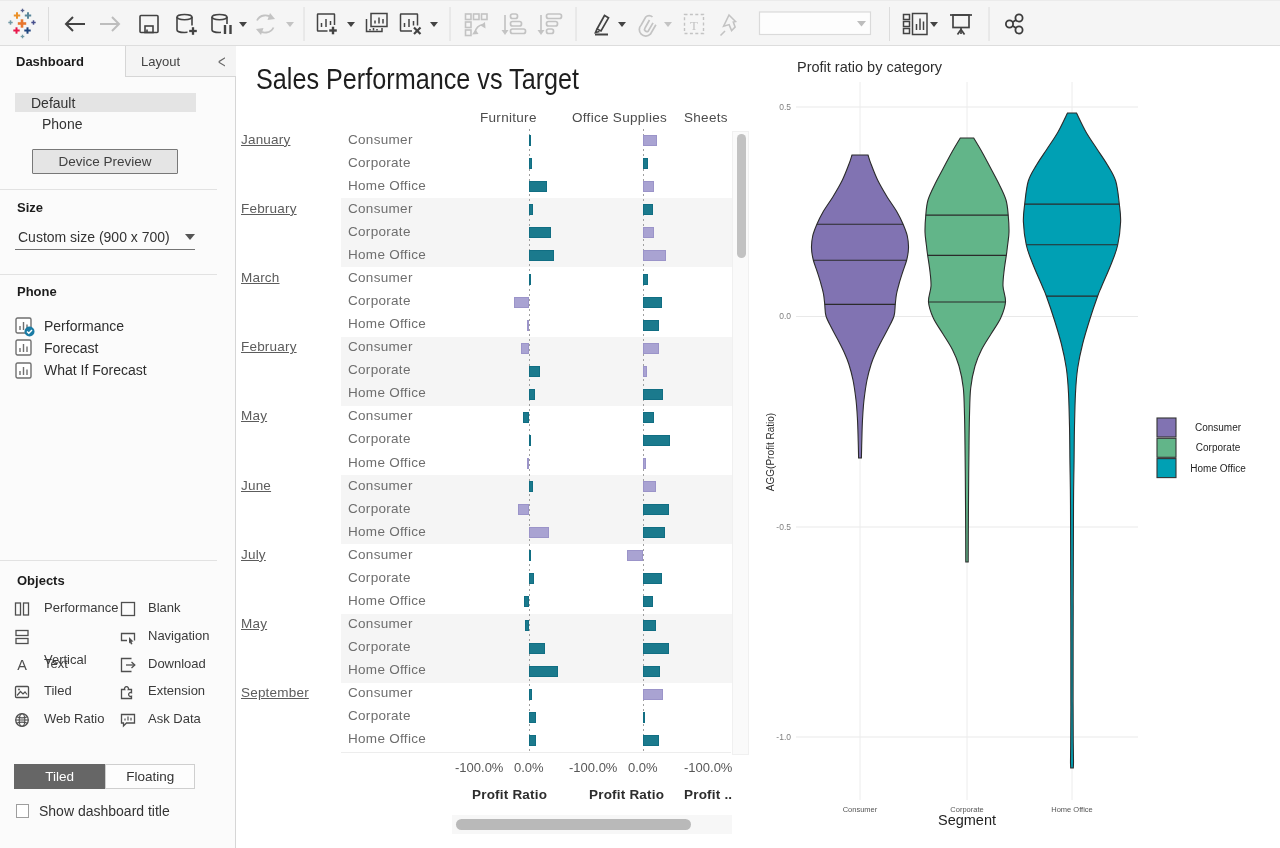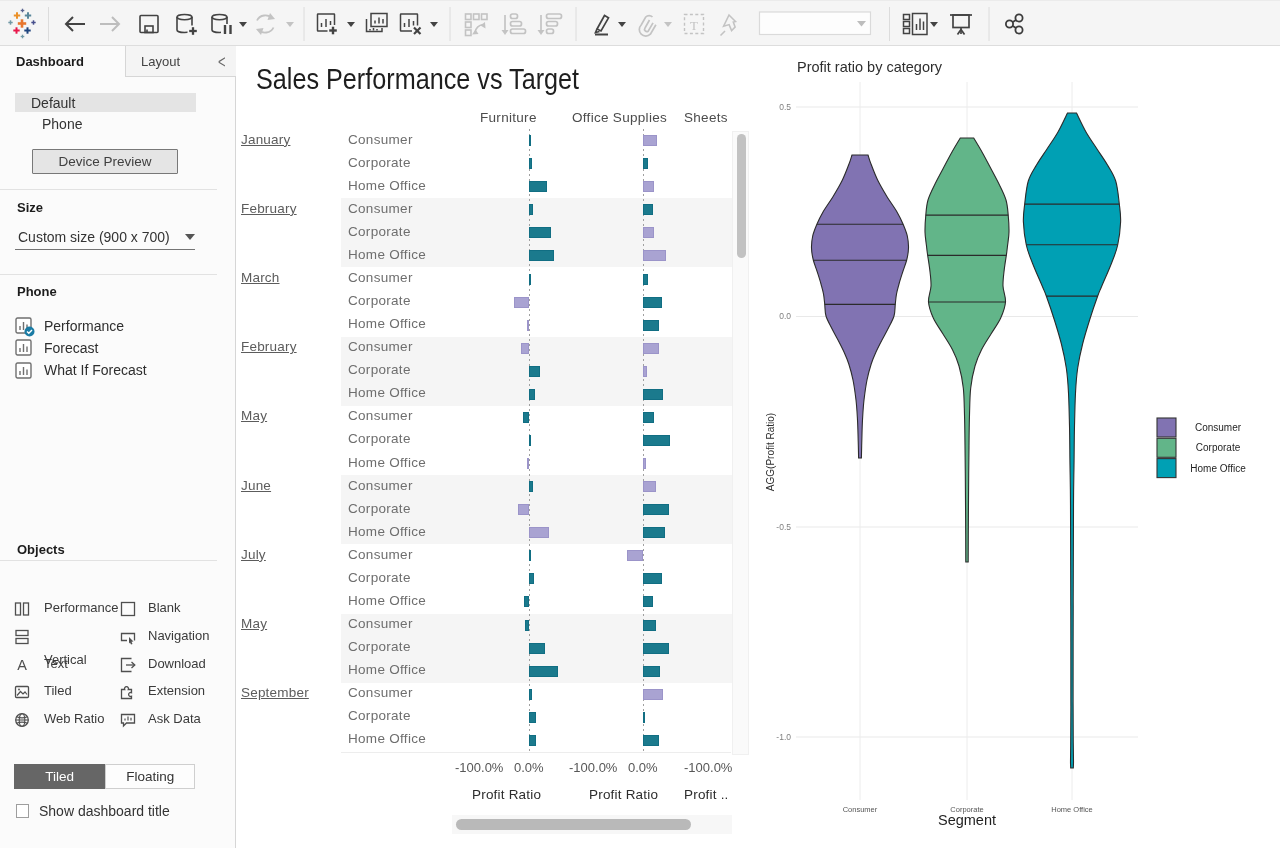--- a/index.html
+++ b/index.html
@@ -40,21 +40,21 @@
 .zline { position:absolute; top:129px; height:623px; width:1px;
   background-image:linear-gradient(#a0a0a0 48%, rgba(255,255,255,0) 0%);
   background-size:1px 5px; background-repeat:repeat-y; }
 .mlab { position:absolute; left:241px; font-size:13.5px; color:#5c5c5c; letter-spacing:0.2px;text-decoration:underline; }
 .slab { position:absolute; left:348px; font-size:13.5px; color:#6e6e6e; letter-spacing:0.3px; }
 .chdr { position:absolute; top:110px; font-size:13.5px; color:#4c4c4c; letter-spacing:0.3px; }
 .bar { position:absolute; height:11px; }
 .tb { background:#1b7a8d; border:1px solid #116e83; }
 .pb { background:#a9a3d2; border:1px solid #9b94c9; }
 .alab { position:absolute; top:760px; font-size:13px; color:#575757; }
-.prlab { position:absolute; top:787px; font-size:13.5px; font-weight:normal; color:#2d2d2d; letter-spacing:0.2px; }
+.prlab { position:absolute; top:787px; font-size:13.5px; font-weight:bold; color:#2d2d2d; letter-spacing:0.2px; }
 .vscroll { position:absolute; left:495px; top:85px; width:17px; height:624px; background:#fafafa; border:1px solid #f0f0f0; }
 .vthumb { position:absolute; left:4px; top:2px; width:9px; height:124px; background:#c2c2c2; border-radius:4.5px; }
 .hscroll { position:absolute; left:215px; top:769px; width:280px; height:19px; background:#f7f7f7; }
 .hthumb { position:absolute; left:4px; top:4px; width:235px; height:11px; background:#b9b9b9; border-radius:5.5px; }
 .vio { position:absolute; left:513px; top:0; }
 </style></head>
 <body>
 <div class="tbarwrap">
 <svg class="tbar" width="1280" height="46" viewBox="0 0 1280 46">
 <line x1="48.5" y1="6" x2="48.5" y2="40" stroke="#dcdcdc" stroke-width="1"></line>
@@ -252,21 +252,21 @@
     </svg>
 <div class="shlab" style="top:293.5px">Forecast</div>
 <svg style="position:absolute;left:15px;top:315.5px" width="20" height="20" viewBox="0 0 20 20">
 <rect x="1" y="1" width="15" height="15" rx="1.5" fill="#fff" stroke="#6f6f6f" stroke-width="1.4"></rect>
 <line x1="5" y1="13" x2="5" y2="9" stroke="#6f6f6f" stroke-width="1.4"></line>
 <line x1="8.5" y1="13" x2="8.5" y2="5" stroke="#6f6f6f" stroke-width="1.4"></line>
 <line x1="12" y1="13" x2="12" y2="7.5" stroke="#6f6f6f" stroke-width="1.4"></line>
     </svg>
 <div class="shlab" style="top:316.0px">What If Forecast</div>
   <div class="divider" style="top:514px"></div>
-  <div class="h1" style="top:496px">Objects</div>
+  <div class="h1" style="top:527px">Objects</div>
 <svg style="position:absolute;left:14px;top:555px" width="16" height="16" viewBox="0 0 16 16" fill="none">
       <rect x="1.5" y="2" width="5" height="12" stroke="#4f4f4f" stroke-width="1.3"></rect>
       <rect x="9.5" y="2" width="5" height="12" stroke="#4f4f4f" stroke-width="1.3"></rect>
     </svg>
 <div class="objlab" style="left:44px;top:554.0px">Performance</div>
 <svg style="position:absolute;left:120px;top:555px" width="16" height="16" viewBox="0 0 16 16" fill="none">
       <rect x="1.5" y="1.5" width="13" height="13" stroke="#4f4f4f" stroke-width="1.3"></rect>
     </svg>
 <div class="objlab" style="left:148px;top:554.0px">Blank</div>
 <svg style="position:absolute;left:14px;top:583px" width="16" height="16" viewBox="0 0 16 16" fill="none">

